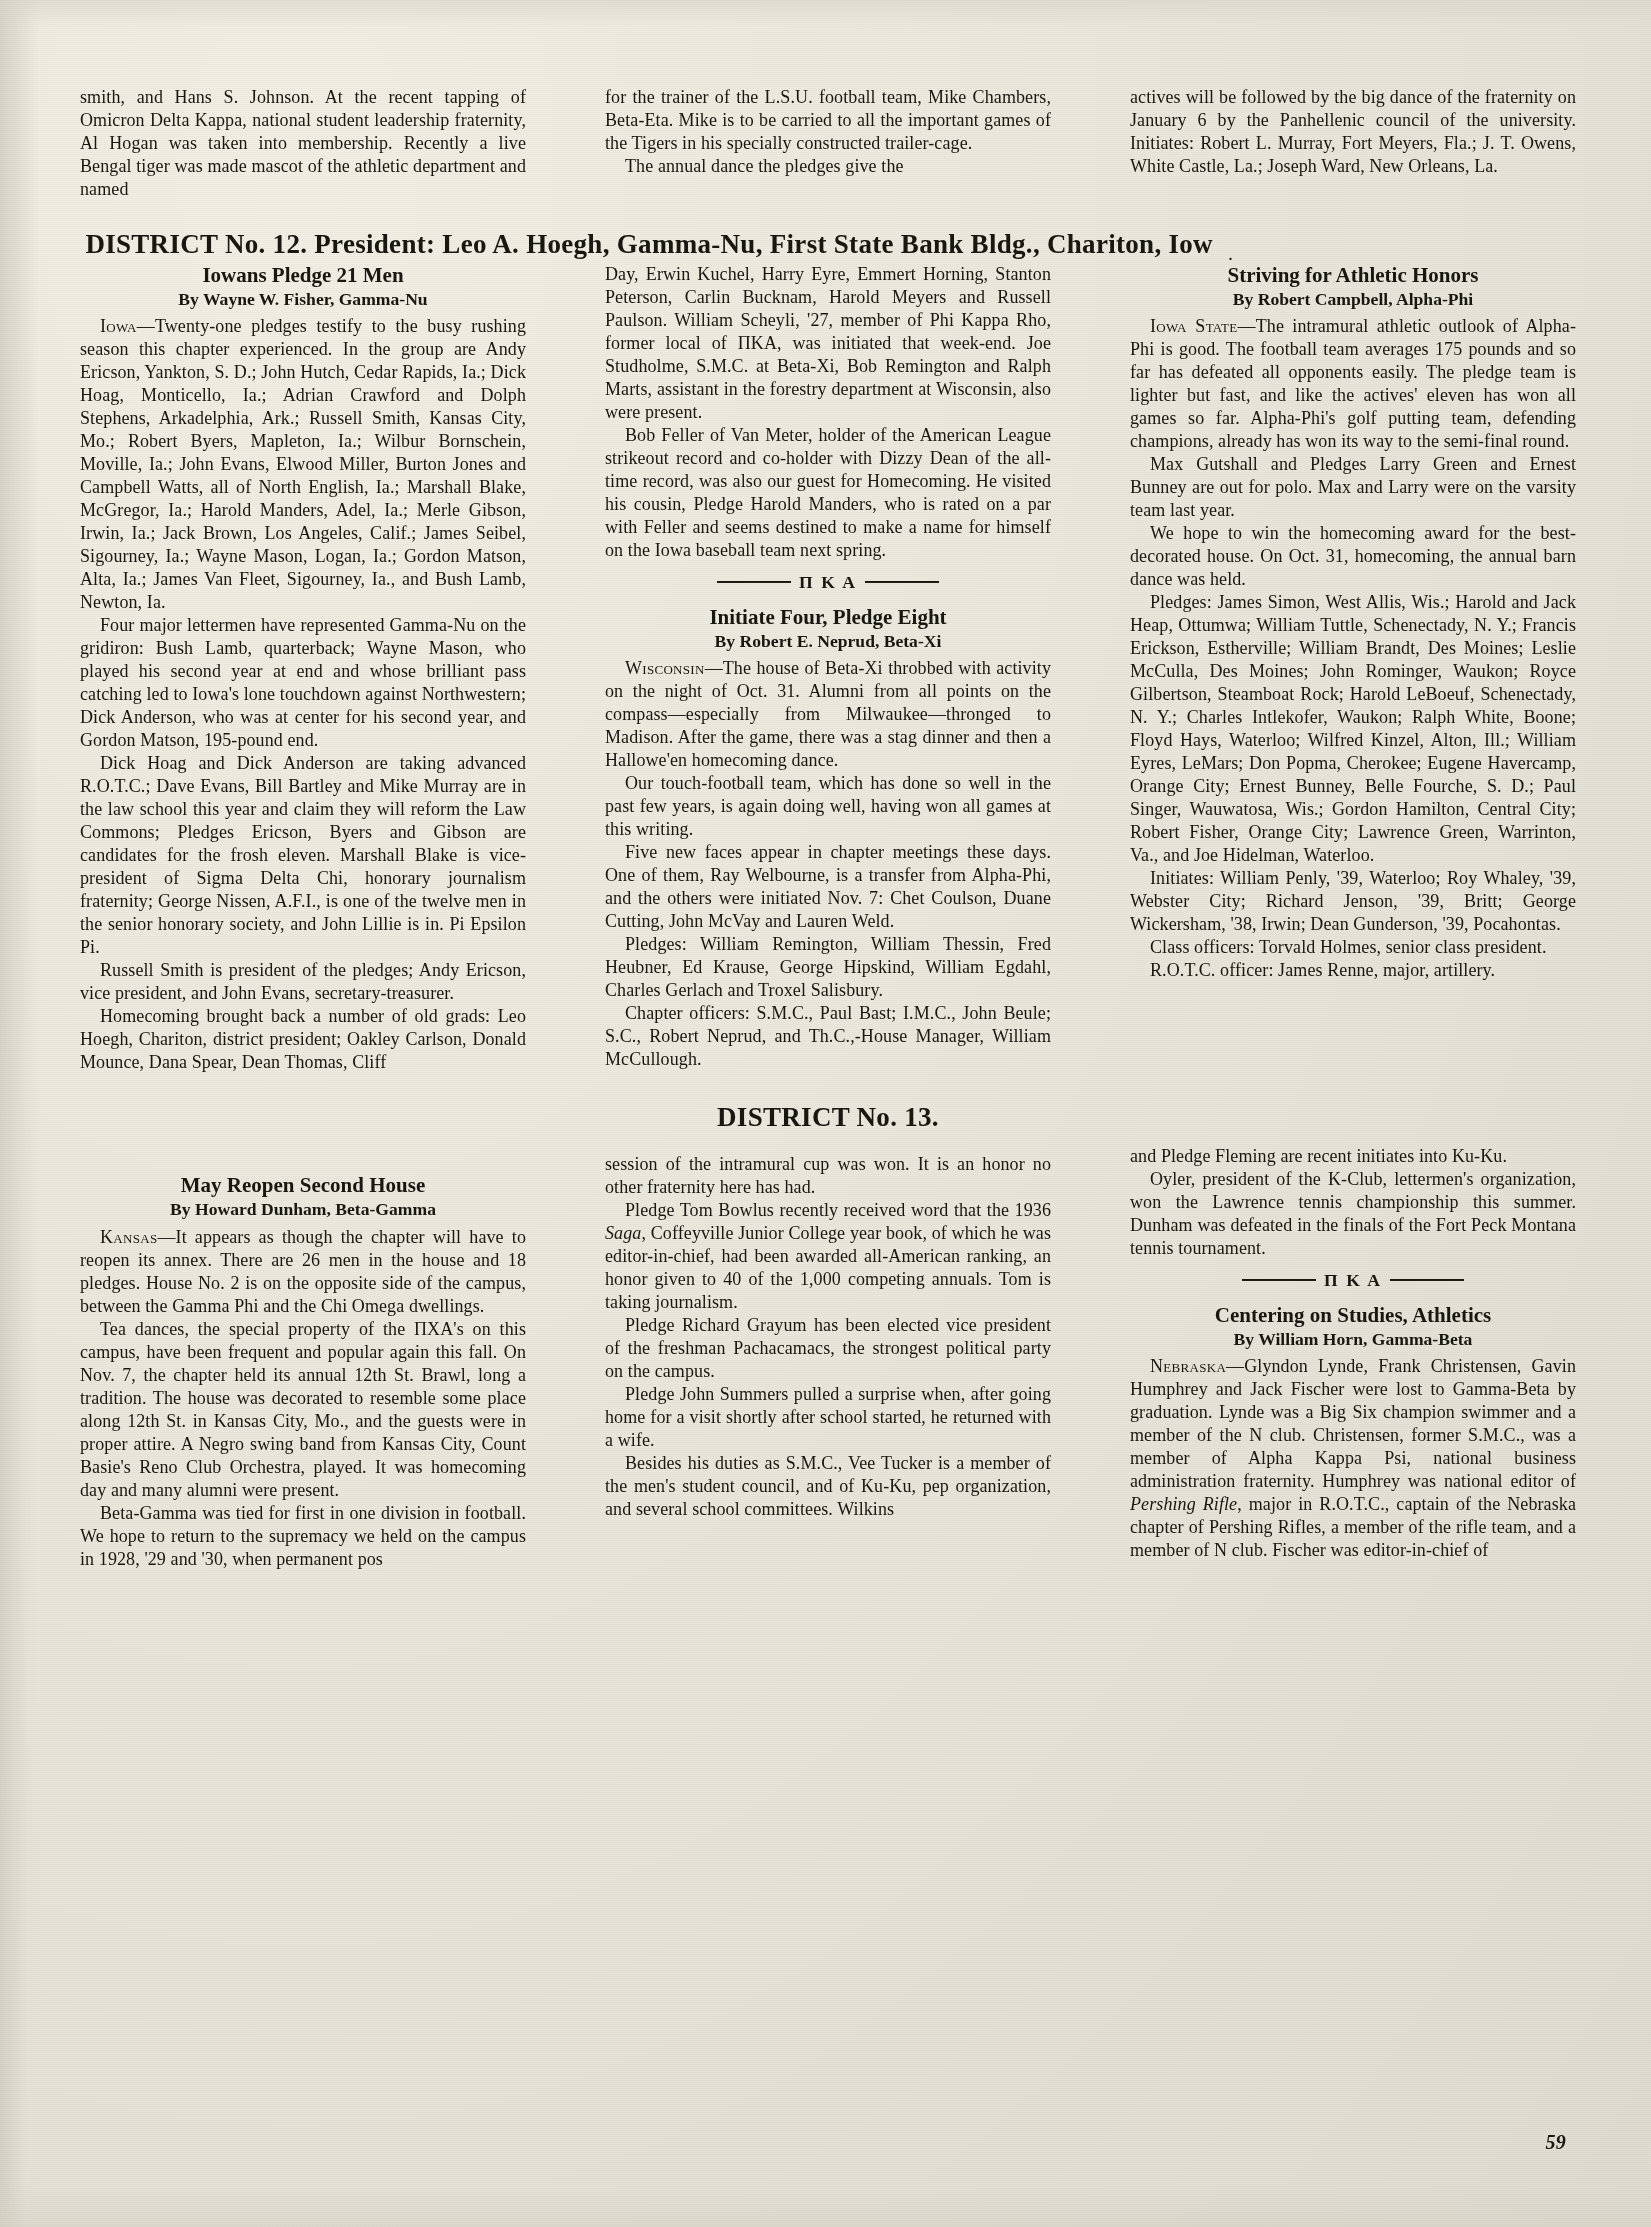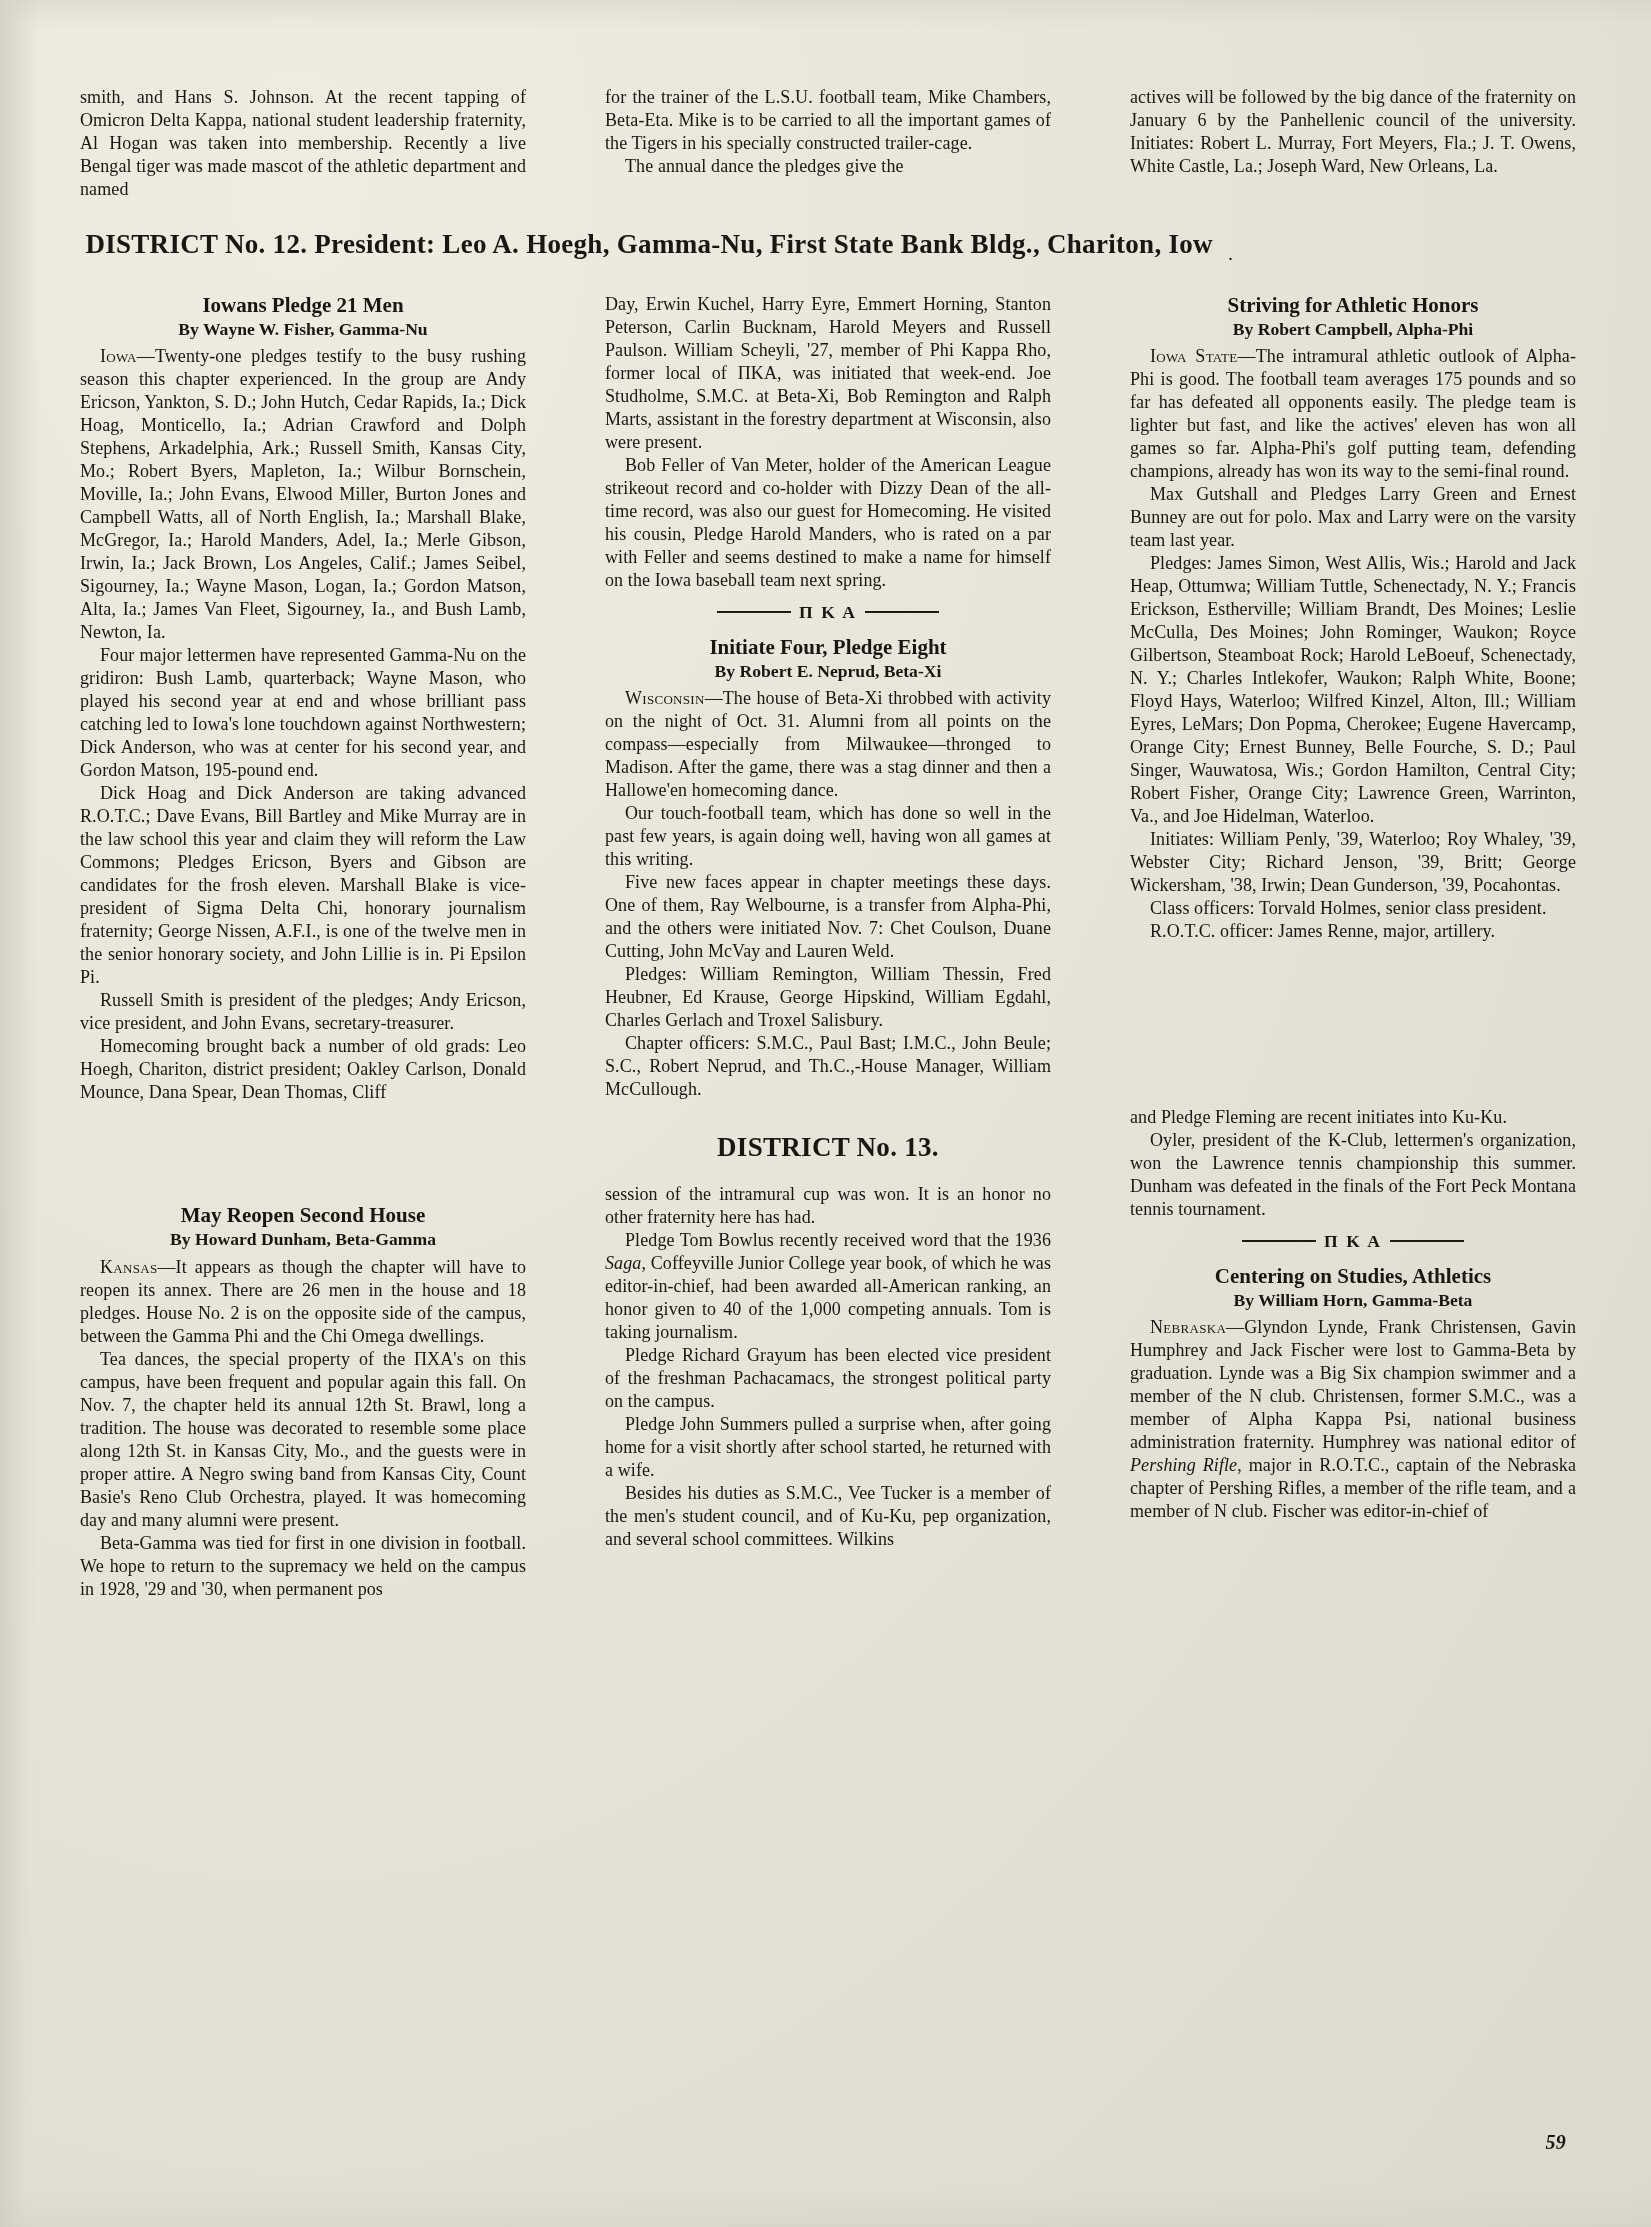--- a/index.html
+++ b/index.html
@@ -38,21 +38,21 @@
     letter-spacing:0.1px;
   }
   .indent { text-indent:20px; }
 
   .district-head {
     font-family:"Liberation Serif", serif;
     font-weight:bold;
     font-size:27px;
     letter-spacing:0.3px;
     text-align:center;
-    margin:28px 0 32px 0;
+    margin:28px 0 2px 0;
     white-space:nowrap;
   }
   .district-12 { text-align:left; padding-left:5.4px; }
   .district-13 { margin:31px 0 20px 0; }
   .stray { font-size:15px; vertical-align:-4px; padding-left:17.6px; }
 
   .art-title {
     font-weight:bold;
     font-size:21px;
     text-align:center;
@@ -176,20 +176,21 @@
       <p class="indent">Besides his duties as S.M.C., Vee Tucker is a member of the men's student council, and of Ku-Ku, pep organization, and several school committees. Wilkins</p>
     </div>
 
     <div class="col">
 
       <div class="art-title">Striving for Athletic Honors</div>
       <div class="art-byline">By Robert Campbell, Alpha-Phi</div>
 
       <p class="indent"><span class="sc">Iowa State</span><span>—The intramural athletic outlook of Alpha-Phi is good. The football team averages 175 pounds and so far has defeated all opponents easily. The pledge team is lighter but fast, and like the actives' eleven has won all games so far. Alpha-Phi's golf putting team, defending champions, already has won its way to the semi-final round.</span></p>
       <p class="indent">Max Gutshall and Pledges Larry Green and Ernest Bunney are out for polo. Max and Larry were on the varsity team last year.</p>
+      <p class="indent">We hope to win the homecoming award for the best-decorated house. On Oct. 31, homecoming, the annual barn dance was held.</p>
       <p class="indent">Pledges: James Simon, West Allis, Wis.; Harold and Jack Heap, Ottumwa; William Tuttle, Schenectady, N. Y.; Francis Erickson, Estherville; William Brandt, Des Moines; Leslie McCulla, Des Moines; John Rominger, Waukon; Royce Gilbertson, Steamboat Rock; Harold LeBoeuf, Schenectady, N. Y.; Charles Intlekofer, Waukon; Ralph White, Boone; Floyd Hays, Waterloo; Wilfred Kinzel, Alton, Ill.; William Eyres, LeMars; Don Popma, Cherokee; Eugene Havercamp, Orange City; Ernest Bunney, Belle Fourche, S. D.; Paul Singer, Wauwatosa, Wis.; Gordon Hamilton, Central City; Robert Fisher, Orange City; Lawrence Green, Warrinton, Va., and Joe Hidelman, Waterloo.</p>
       <p class="indent">Initiates: William Penly, '39, Waterloo; Roy Whaley, '39, Webster City; Richard Jenson, '39, Britt; George Wickersham, '38, Irwin; Dean Gunderson, '39, Pocahontas.</p>
       <p class="indent">Class officers: Torvald Holmes, senior class president.</p>
       <p class="indent">R.O.T.C. officer: James Renne, major, artillery.</p>
 
       <div class="spacer-lg"></div>
       <div class="spacer-lg"></div>
       <div class="spacer-lg"></div>
       <div class="spacer-lg"></div>
       <div class="spacer-sm"></div>

